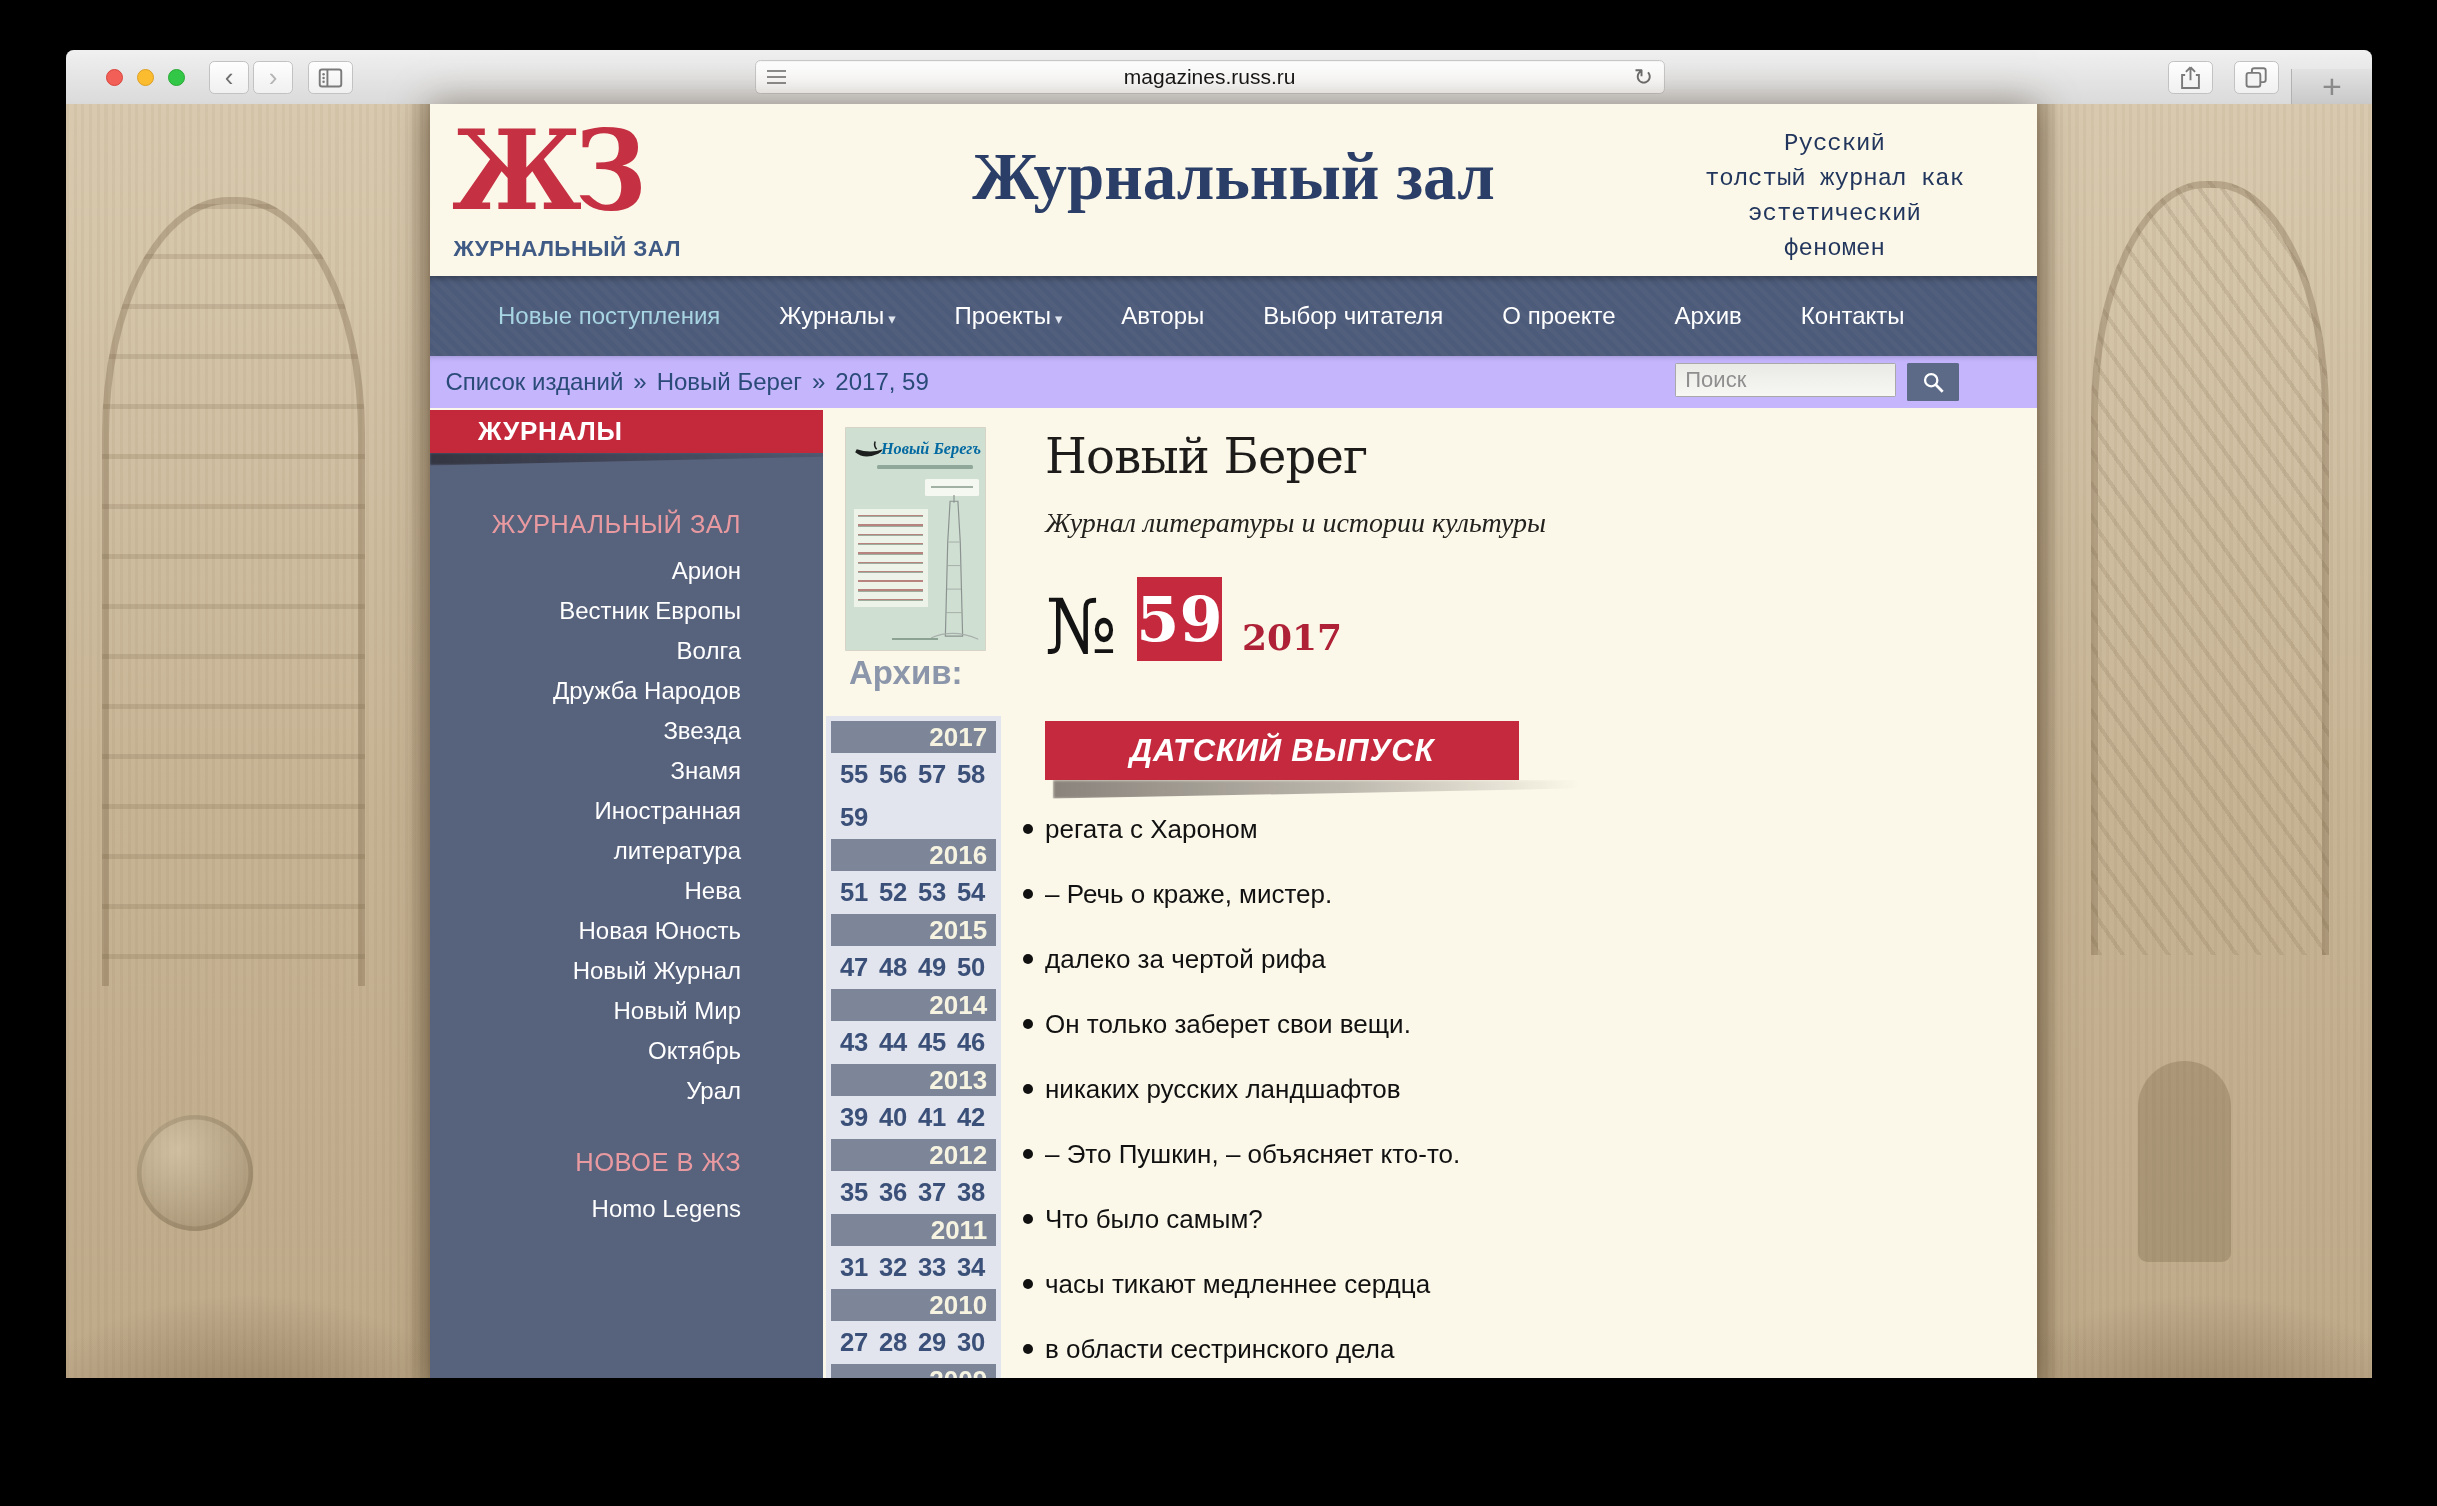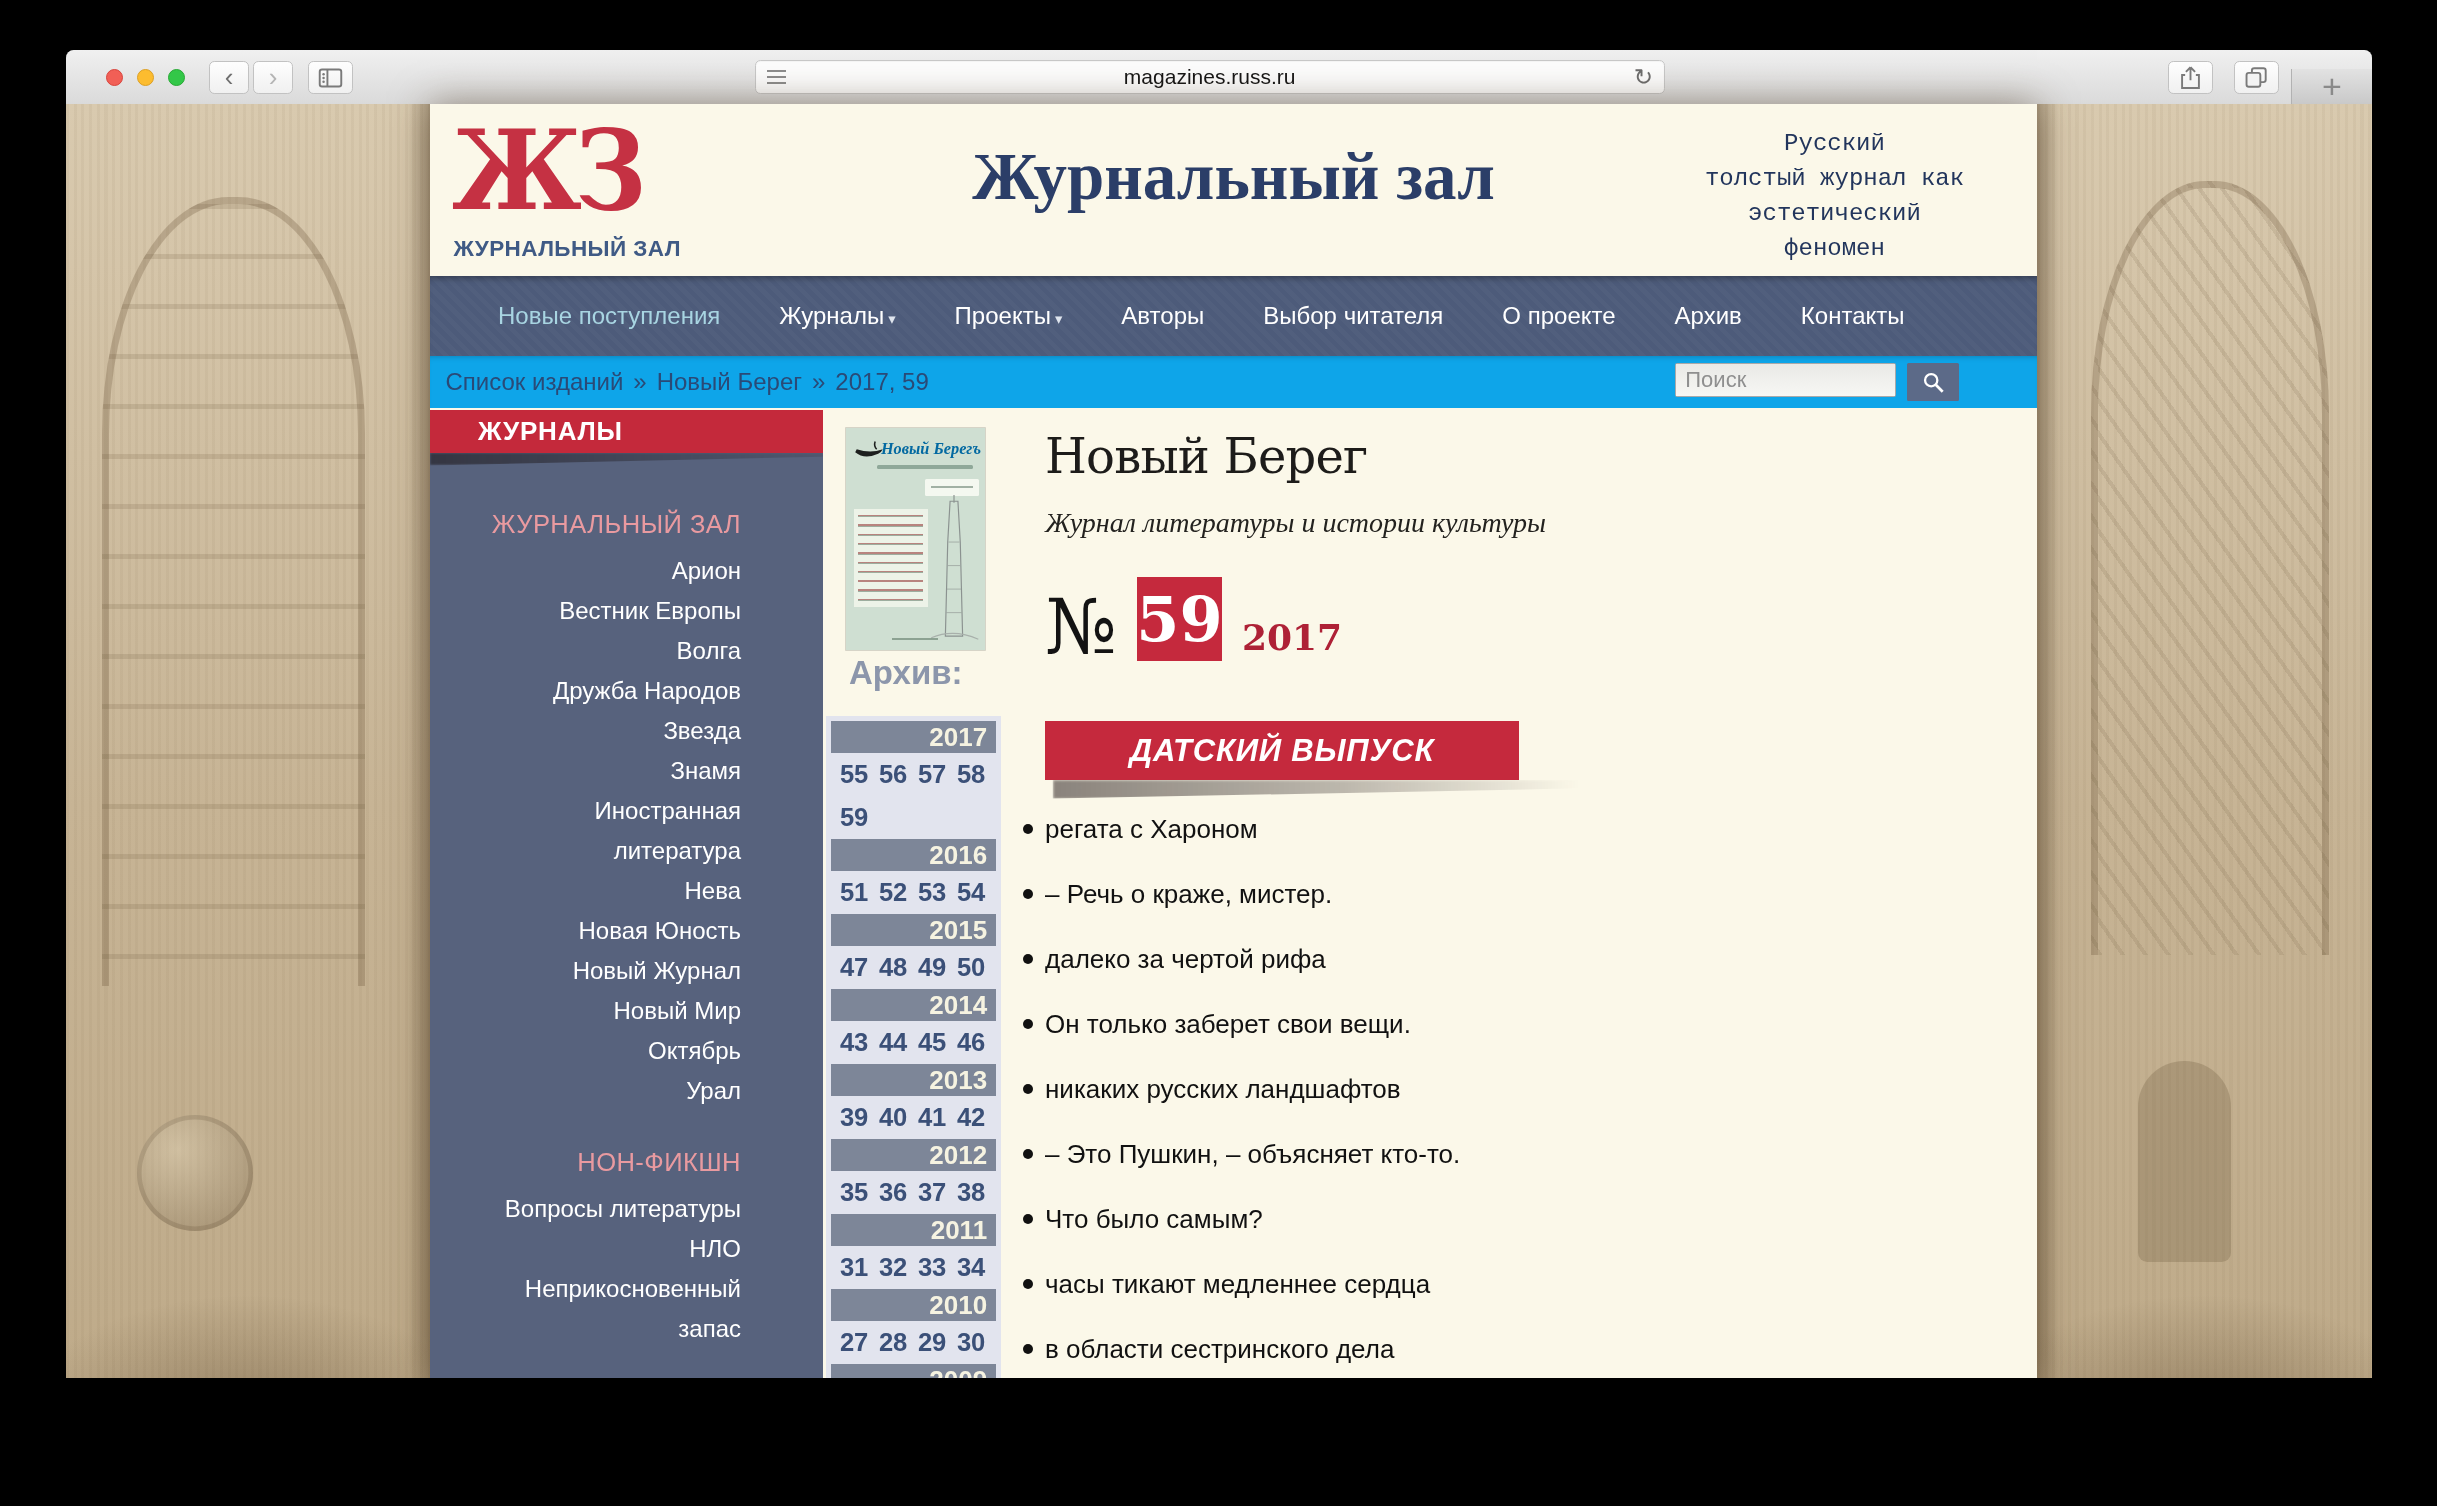--- a/index.html
+++ b/index.html
@@ -86,21 +86,21 @@
   .mainnav { position:absolute; top:172px; left:0; right:0; height:80px; box-sizing:border-box;
              background:#4d5b7a;
              background-image:repeating-linear-gradient(45deg, rgba(255,255,255,.025) 0 4.6px, transparent 4.6px 9.3px);
              box-shadow:inset 0 7px 7.7px -5.4px rgba(0,0,0,.4);
              display:flex; align-items:center; padding-left:68px; gap:59px; }
   .nav-item { color:#fff; font-size:24px; text-decoration:none; white-space:nowrap; cursor:pointer; }
   .nav-item.active { color:#a8d5e2; }
   .caret { font-size:14.7px; color:#dfe5ee; }
 
   
-  .crumbbar { position:absolute; top:252px; left:0; right:0; height:52px; background:#0ea5e9;
+  .crumbbar { position:absolute; top:252px; left:0; right:0; height:52px; background:#c4b5fd;
               box-shadow:inset 0 4.6px 6.2px -4.6px rgba(0,0,0,.25); }
   .crumbs { position:absolute; left:15.5px; top:0; height:100%; display:flex; align-items:center;
             gap:10px; font-size:24px; color:#2a4a77; }
   .crumb { color:#2a4a77; text-decoration:none; }
   .searchbox { position:absolute; right:78px; top:7px; display:flex; align-items:flex-start; }
   .search-input { width:221px; height:34px; box-sizing:border-box; border:0.8px solid #a9a9a9;
             background:linear-gradient(#e9e9e6,#f7f7f4); border-radius:1.5px;
             font-size:22px; color:#555; padding:0 9.3px; outline:none; }
   .search-input::placeholder { color:#8f8f8f; }
   .search-btn { margin-left:11px; width:52px; height:38px; border:none; border-radius:1.5px;
@@ -296,26 +296,20 @@
                   <a class="side-item">Знамя</a>
                   <a class="side-item">Иностранная литература</a>
                   <a class="side-item">Нева</a>
                   <a class="side-item">Новая Юность</a>
                   <a class="side-item">Новый Журнал</a>
                   <a class="side-item">Новый Мир</a>
                   <a class="side-item">Октябрь</a>
                   <a class="side-item">Урал</a>
                 </div>
                 <div class="side-section">
-                  <a class="section-title">НОН-ФИКШН</a>
-                  <a class="side-item">Вопросы литературы</a>
-                  <a class="side-item">НЛО</a>
-                  <a class="side-item">Неприкосновенный запас</a>
-                </div>
-                <div class="side-section">
                   <a class="section-title">НОВОЕ В ЖЗ</a>
                   <a class="side-item">Homo Legens</a>
                 </div>
               </div>
           </aside>
 
           <div class="archive">
             <div class="cover">
               <svg class="boat" viewBox="0 0 44 30">
                 <path d="M4 16 Q16 26 34 18 Q38 16 40 12 Q24 18 6 12 Z" fill="#1d1f1e"></path>

